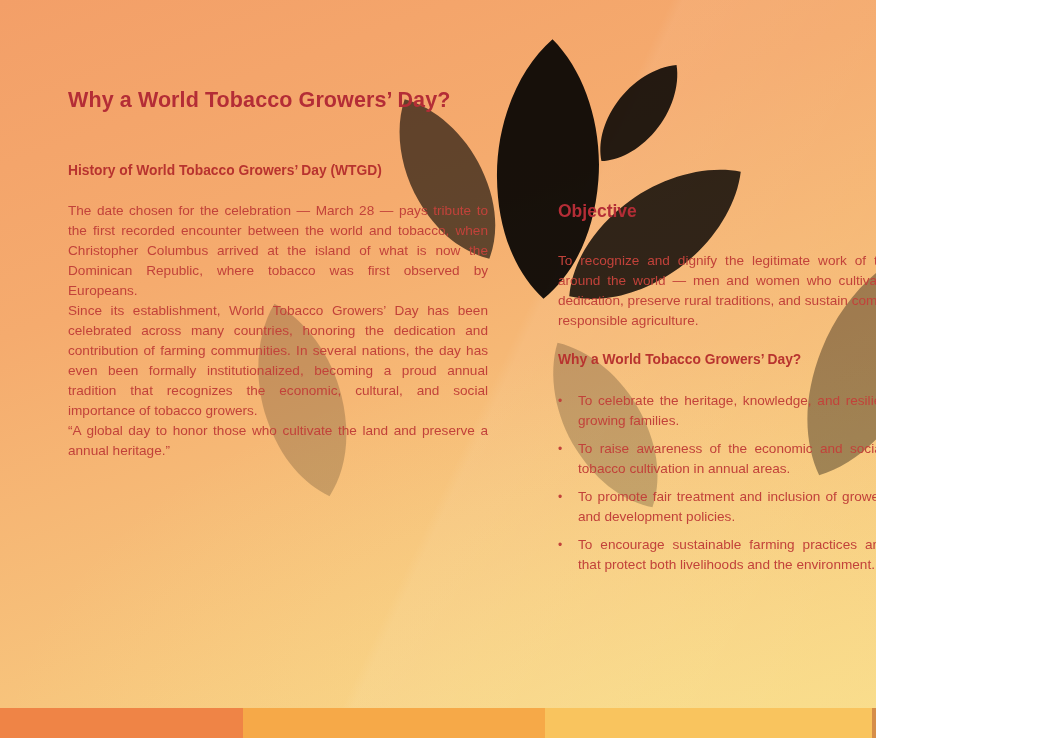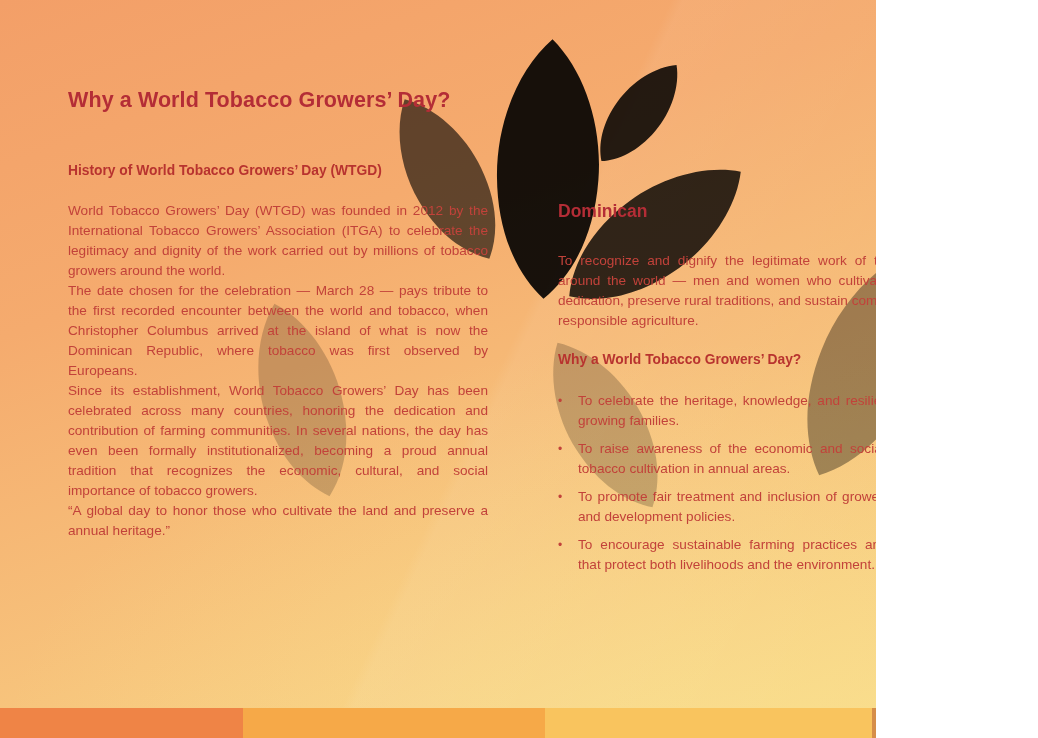--- a/index.html
+++ b/index.html
@@ -120,29 +120,28 @@
     <use href="#leaf-glyph"></use>
   </svg>
   <svg class="leaf" viewBox="0 0 100 220" style="left:560px; top:330px; width:90px; height:190px; transform:rotate(-30deg); opacity:0.2;">
     <use href="#leaf-glyph"></use>
   </svg>
 
   <div class="col col-left">
     <h1 class="title">Why a World Tobacco Growers’ Day?</h1>
     <h3 class="section-heading">History of World Tobacco Growers’ Day (WTGD)</h3>
     <div class="body-text">
-      <p>World Tobacco Growers’ Day (WTGD) was founded in 2012 by the International Tobacco Growers’ Association (ITGA) to celebrate the legitimacy and dignity of the work carried out by millions of tobacco growers around the world.</p>
       <p>The date chosen for the celebration — March 28 — pays tribute to the first recorded encounter between the world and tobacco, when Christopher Columbus arrived at the island of what is now the Dominican Republic, where tobacco was first observed by Europeans.</p>
       <p>Since its establishment, World Tobacco Growers’ Day has been celebrated across many countries, honoring the dedication and contribution of farming communities. In several nations, the day has even been formally institutionalized, becoming a proud annual tradition that recognizes the economic, cultural, and social importance of tobacco growers.</p>
       <p>“A global day to honor those who cultivate the land and preserve a annual heritage.”</p>
     </div>
   </div>
 
   <div class="col col-right">
-    <h2 class="rc-heading">Dominican</h2>
+    <h2 class="rc-heading">Objective</h2>
     <p class="rc-paragraph">To recognize and dignify the legitimate work of tobacco growers around the world — men and women who cultivate the land with dedication, preserve rural traditions, and sustain communities through responsible agriculture.</p>
     <h3 class="rc-subheading">Why a World Tobacco Growers’ Day?</h3>
     <div class="bullet-list">
       <div class="bullet-item">
         <span class="bullet-marker">•</span>
         <span class="bullet-text">To celebrate the heritage, knowledge, and resilience of tobacco-growing families.</span>
       </div>
       <div class="bullet-item">
         <span class="bullet-marker">•</span>
         <span class="bullet-text">To raise awareness of the economic and social importance of tobacco cultivation in annual areas.</span>

